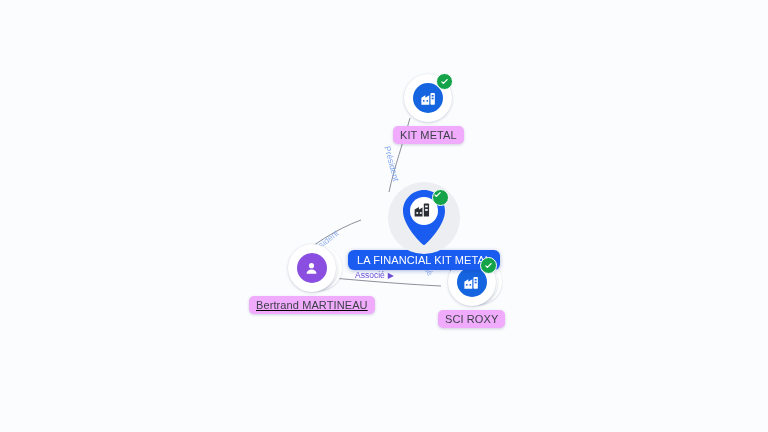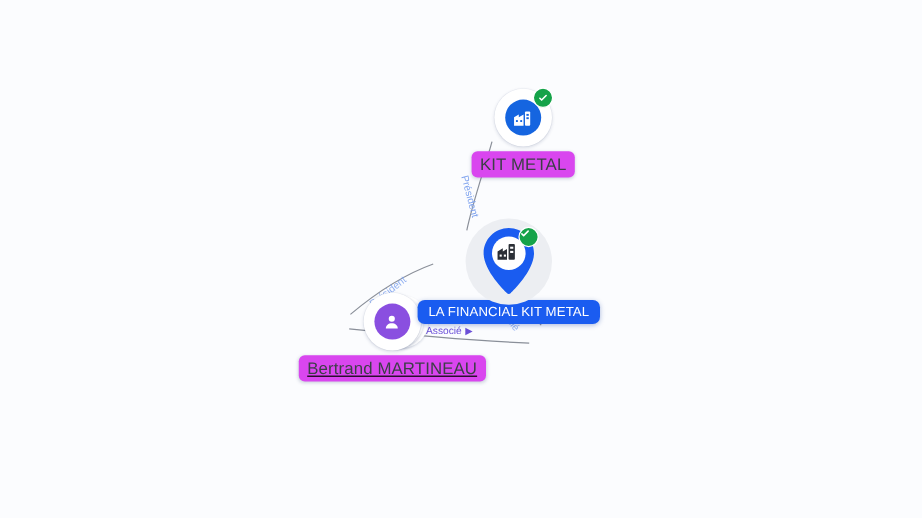--- a/index.html
+++ b/index.html
@@ -45,22 +45,22 @@
     width:15px;height:15px;border-radius:50%;
     background:#15a349;border:1.5px solid #ffffff;
     display:flex;align-items:center;justify-content:center;
     z-index:6;
   }
   .badge svg{display:block;}
 
   
   .lbl{
     margin-top:4px;
-    background:#d946ef;color:#3b3f46;
-    font-size:14px;letter-spacing:.1px;white-space:nowrap;
+    background:#f0abfc;color:#3b3f46;
+    font-size:11px;letter-spacing:.1px;white-space:nowrap;
     padding:3px 7px;border-radius:5px;
     box-shadow:0 1px 3px rgba(20,40,90,.20);
   }
   .lbl.primary{
     background:#1a5cf0;color:#ffffff;font-size:11px;font-weight:400;
     padding:4px 9px;border-radius:6px;
     box-shadow:0 1px 4px rgba(20,60,160,.35);
   }
 
   
@@ -148,20 +148,45 @@
           <svg width="17" height="17" viewBox="0 0 24 24">
             <circle cx="12" cy="8" r="3.6" fill="#ffffff"></circle>
             <path d="M5 19.5c0-3.9 3.1-6.2 7-6.2s7 2.3 7 6.2z" fill="#ffffff"></path>
           </svg>
         </div>
       </div>
     </div>
     <div class="lbl">Bertrand MARTINEAU</div>
   </div>
 
+  <div class="node" style="left:438px;top:258px;">
+    <div class="circle-wrap">
+      <div class="stack-c stack-1"></div>
+      <div class="stack-c stack-2"></div>
+      <div class="stack-c stack-3"></div>
+      <div class="circle">
+        <div class="ico blue">
+          <svg width="19" height="19" viewBox="0 0 24 24" fill="none">
+            <path d="M3 20V11l5-3v3l5-3v12z" fill="#ffffff"></path>
+            <rect x="14.5" y="5" width="5.5" height="15" rx="1" fill="#ffffff"></rect>
+            <rect x="16" y="7.5" width="2.5" height="2" fill="#1565e0"></rect>
+            <rect x="16" y="11" width="2.5" height="2" fill="#1565e0"></rect>
+            <rect x="5" y="14" width="2" height="2" fill="#1565e0"></rect>
+            <rect x="9.5" y="14" width="2" height="2" fill="#1565e0"></rect>
+          </svg>
+        </div>
+      </div>
+      <div class="badge">
+        <svg width="9" height="9" viewBox="0 0 24 24">
+            <path d="M5 13l4 4L19 7" stroke="#ffffff" stroke-width="3.5" fill="none" stroke-linecap="round" stroke-linejoin="round"></path>
+          </svg>
+      </div>
+    </div>
+    <div class="lbl">SCI ROXY</div>
+  </div>
 
   <div class="node" style="left:348px;top:182px;">
     <div class="pin-wrap">
       <div class="halo"></div>
       <div class="pin">
         <svg width="46" height="58" viewBox="0 0 46 58">
           <path d="M23 1C11.4 1 2 10.4 2 22c0 14.5 17.6 31.5 19.3 33.1a2.4 2.4 0 0 0 3.4 0C26.4 53.5 44 36.5 44 22 44 10.4 34.6 1 23 1z" fill="#1a5cf0"></path>
           <circle cx="23" cy="22" r="14" fill="#ffffff"></circle>
         </svg>
         <div class="inner-ico">

